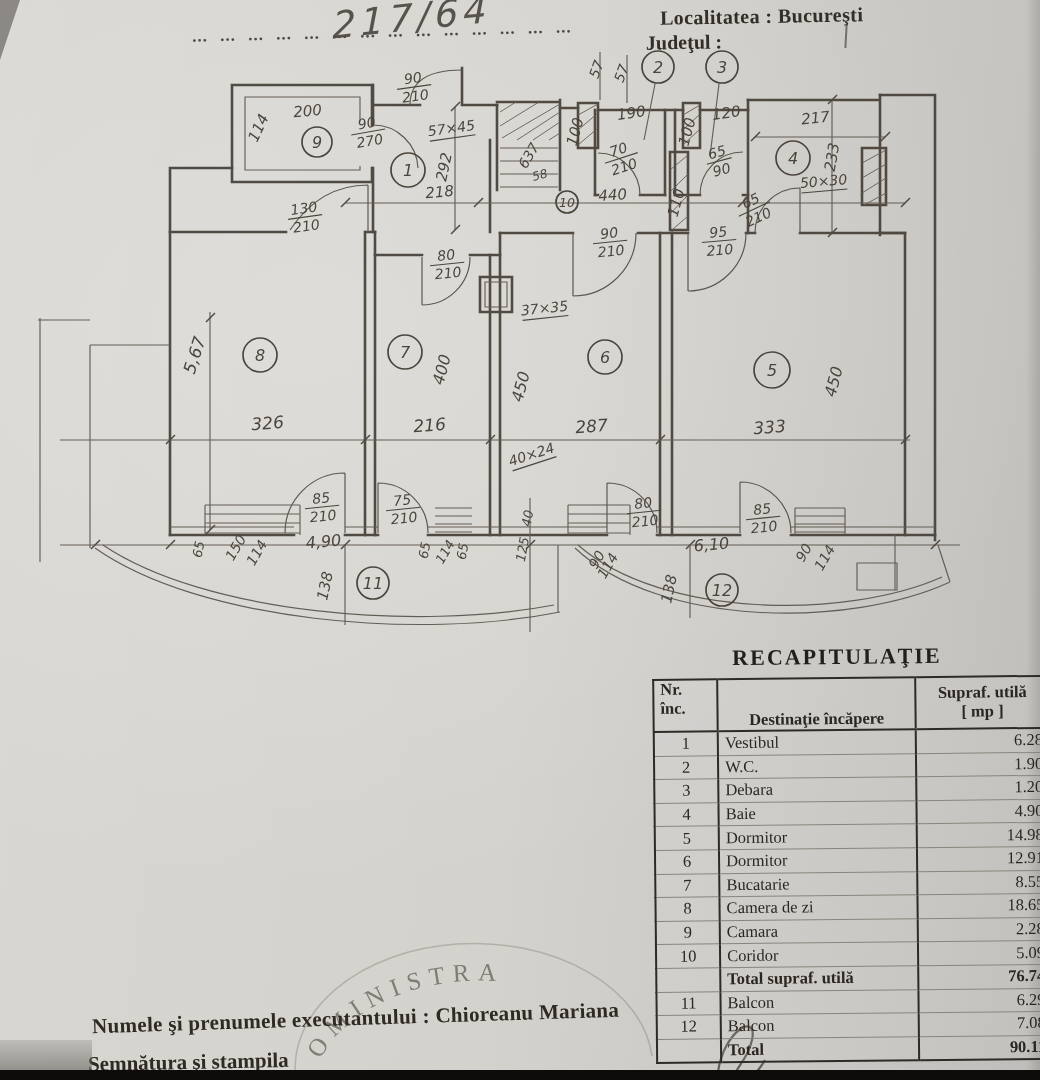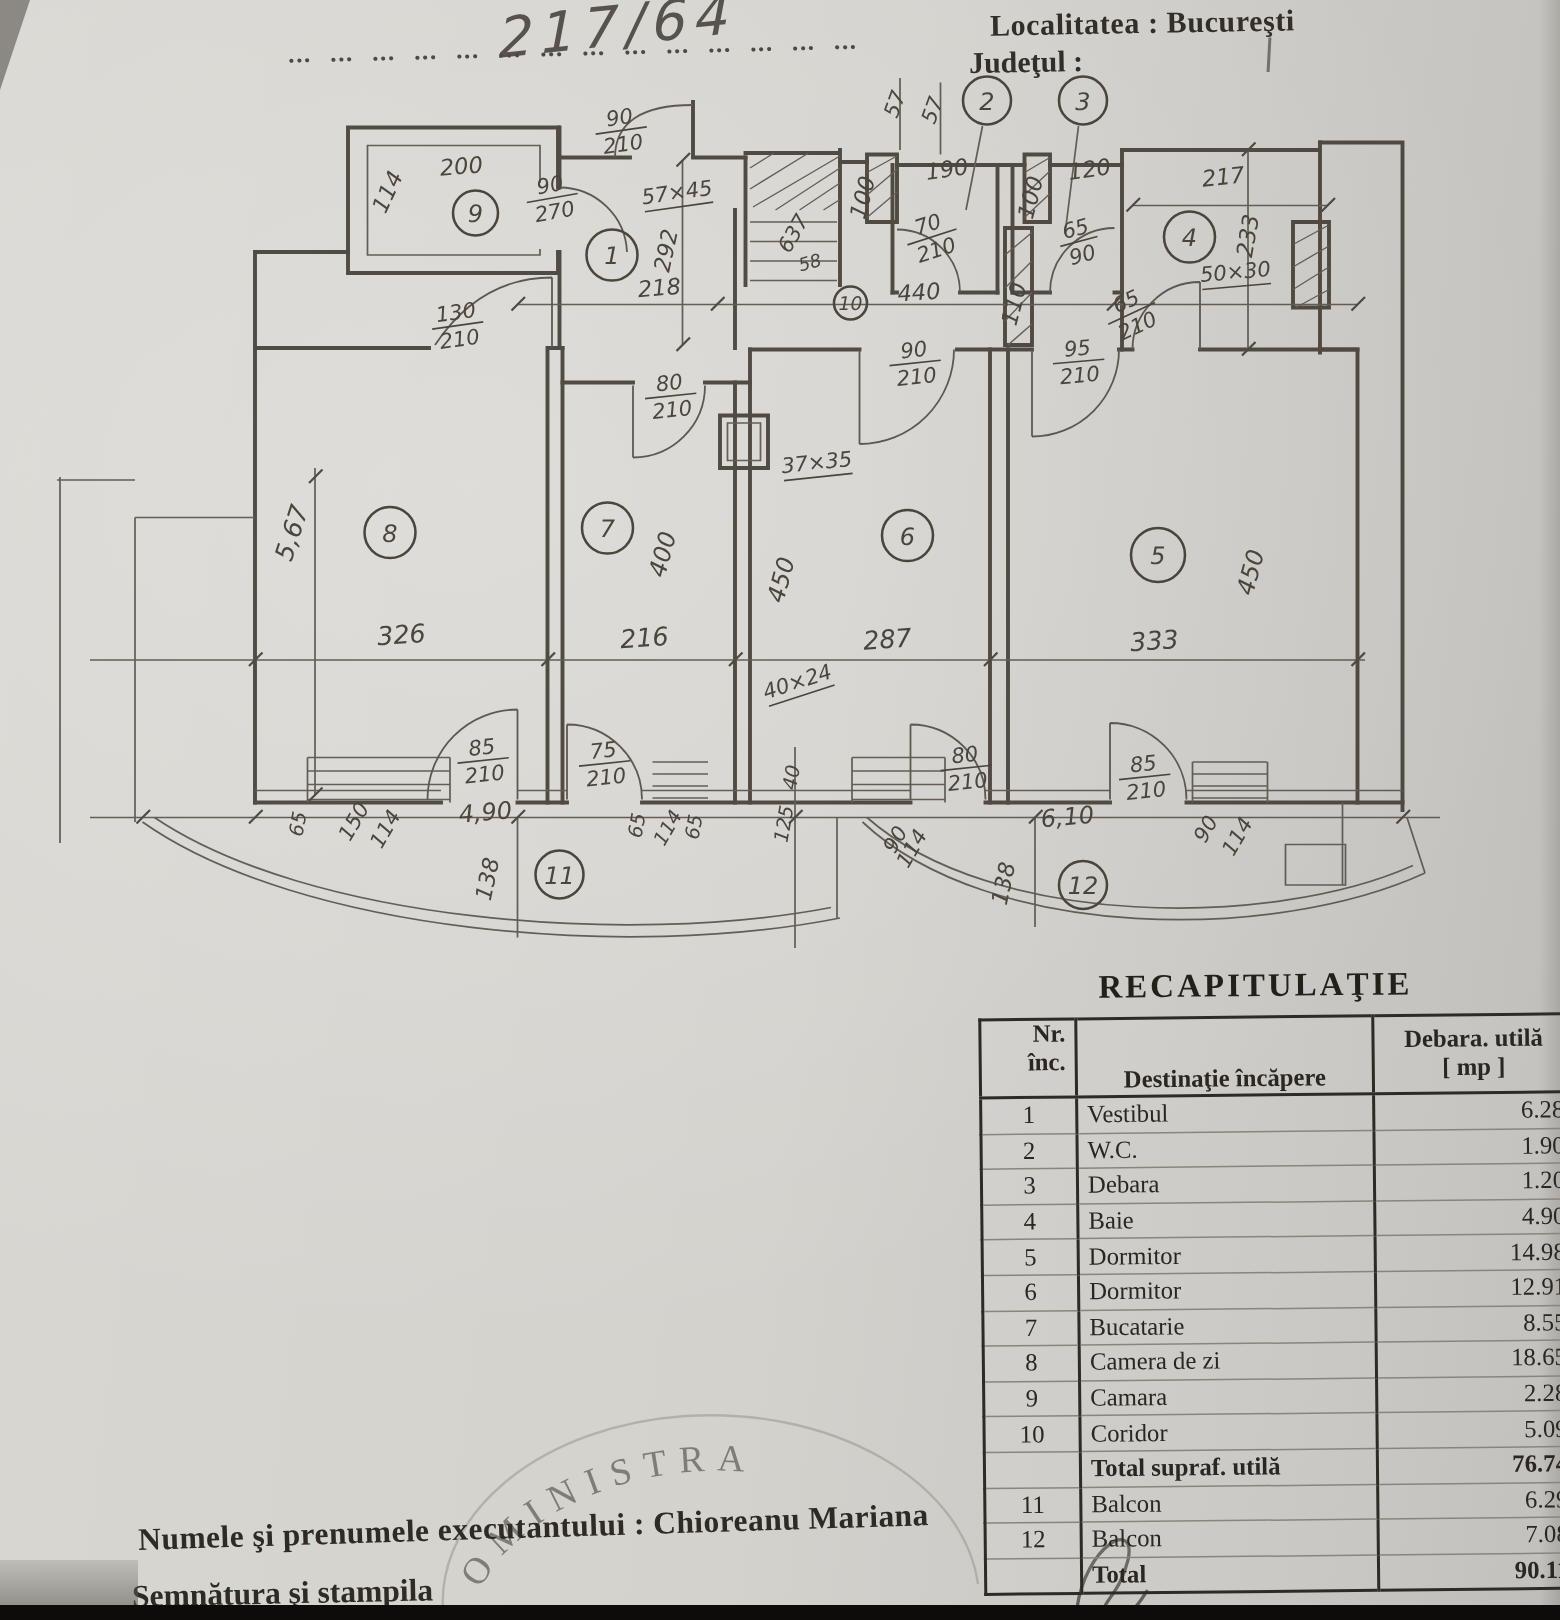--- a/index.html
+++ b/index.html
@@ -47,21 +47,21 @@
     overflow:hidden;white-space:nowrap;}
   table.rt th{height:50px;font-weight:bold;line-height:1.15;}
   .c-nr{width:50px;text-align:center;}
   .c-name{width:184px;text-align:left;padding-left:10px;}
   .c-mp{width:120px;text-align:right;padding-right:10px;}
   table.rt td,table.rt th{border-left:2px solid #2e2a24;}
   table.rt td:first-child,table.rt th:first-child{border-left:none;}
   table.rt thead th{border-bottom:2px solid #2e2a24;}
   table.rt tbody td{border-top:1.2px solid #8a857c;}
   table.rt tbody tr:first-child td{border-top:none;}
-  .th-nr{vertical-align:top;text-align:right;padding-left:8px;}
+  .th-nr{vertical-align:top;text-align:left;padding-left:8px;}
   .th-name{vertical-align:bottom;text-align:center;}
   .th-mp{vertical-align:middle;text-align:center;}
   tr.bold td{font-weight:bold;}
 
   .exec{position:absolute;left:92px;top:1006px;font-size:21px;font-weight:bold;
     color:#2f2a24;transform:rotate(-1.8deg);letter-spacing:.3px;}
   .sign{position:absolute;left:88px;top:1050px;font-size:21px;font-weight:bold;
     color:#2f2a24;transform:rotate(-1.2deg);}
   .stamp-text{font-family:"Liberation Serif",serif;font-size:25px;letter-spacing:8px;
     fill:#6f6b64;opacity:.9;}
@@ -341,21 +341,21 @@
       <thead>
         <tr>
           <th class="c-nr th-nr">
             <span>Nr.</span><br>
             <span>înc.</span>
           </th>
           <th class="c-name th-name">
             <span>Destinaţie încăpere</span>
           </th>
           <th class="c-mp th-mp">
-            <span>Debara. utilă</span><br>
+            <span>Supraf. utilă</span><br>
             <span>[ mp ]</span>
           </th>
         </tr>
       </thead>
       <tbody id="recap-body">
           <tr>
             <td class="c-nr">1</td>
             <td class="c-name">Vestibul</td>
             <td class="c-mp">6.28</td>
           </tr>

